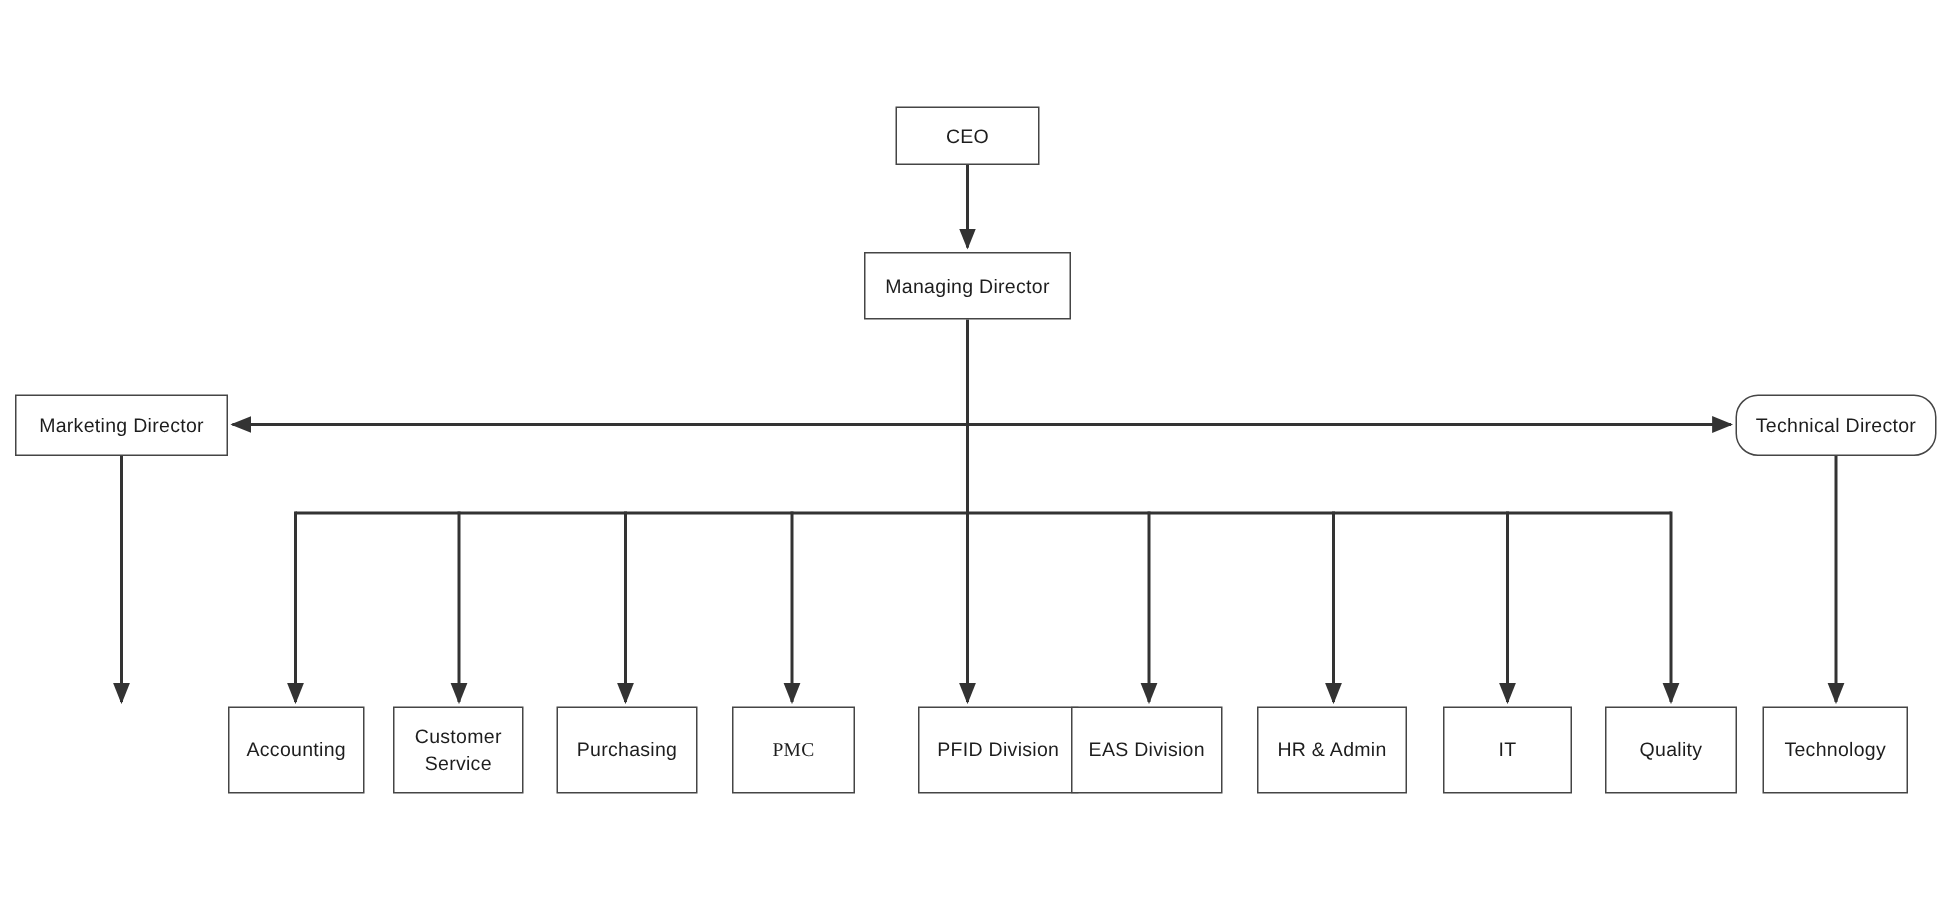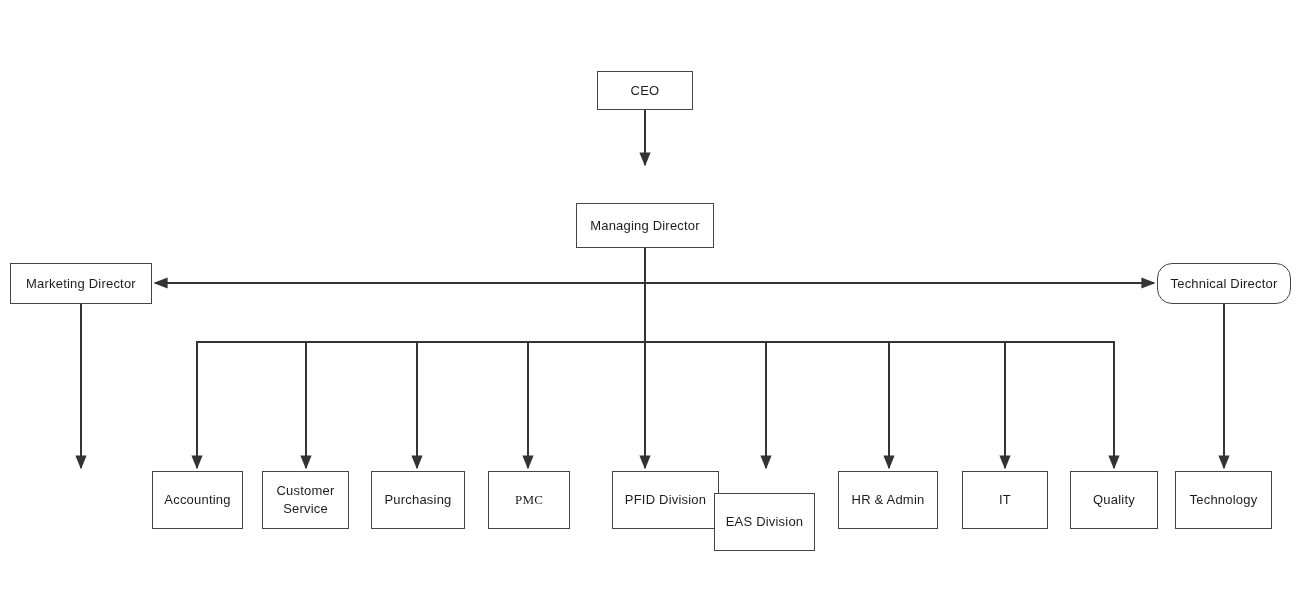--- a/index.html
+++ b/index.html
@@ -65,29 +65,29 @@
       <path d="M 528 341 L 528 468" marker-end="url(#arrow)"></path>
       <path d="M 766 341 L 766 468" marker-end="url(#arrow)"></path>
       <path d="M 889 341 L 889 468" marker-end="url(#arrow)"></path>
       <path d="M 1005 341 L 1005 468" marker-end="url(#arrow)"></path>
       <path d="M 1114 341 L 1114 468" marker-end="url(#arrow)"></path>
     </g>
   </svg>
 
   <div class="node" style="left:597px; top:71px; width:96px; height:39px;">CEO</div>
 
-  <div class="node" style="left:576px; top:168px; width:138px; height:45px;margin-top:35px;">Managing Director</div>
+  <div class="node" style="left:576px; top:168px; width:138px; height:45px;">Managing Director</div>
 
   <div class="node" style="left:10px; top:263px; width:142px; height:41px;">Marketing Director</div>
   <div class="node" style="left:1157px; top:263px; width:134px; height:41px;border-radius:15px;">Technical Director</div>
 
   <div class="node" style="left:152px; top:471px; width:91px; height:58px;">Accounting</div>
   <div class="node" style="left:262px; top:471px; width:87px; height:58px;">Customer Service</div>
   <div class="node" style="left:371px; top:471px; width:94px; height:58px;">Purchasing</div>
   <div class="node" style="left:488px; top:471px; width:82px; height:58px;font-family:Liberation Serif, serif;">PMC</div>
   <div class="node" style="left:591px; top:471px; width:107px; height:58px;margin-left:21px;">PFID Division</div>
-  <div class="node" style="left:714px; top:493px; width:101px; height:58px;text-align:center;">EAS Division</div>
+  <div class="node" style="left:714px; top:471px; width:101px; height:58px;text-align:center;">EAS Division</div>
   <div class="node" style="left:838px; top:471px; width:100px; height:58px;">HR &amp; Admin</div>
   <div class="node" style="left:962px; top:471px; width:86px; height:58px;">IT</div>
   <div class="node" style="left:1070px; top:471px; width:88px; height:58px;">Quality</div>
   <div class="node" style="left:1175px; top:471px; width:97px; height:58px;">Technology</div>
 
 </div>
 
 </body></html>

